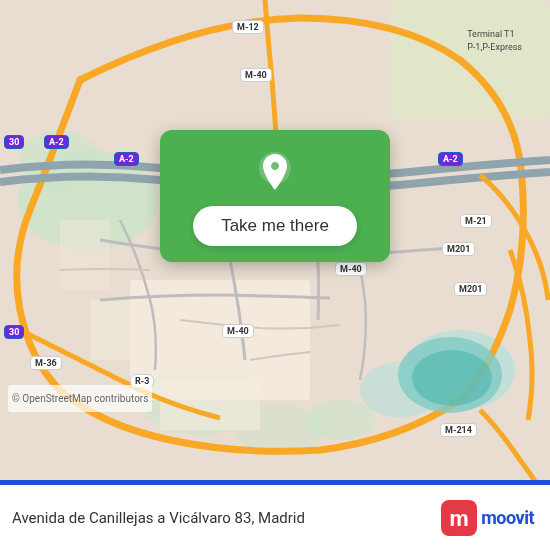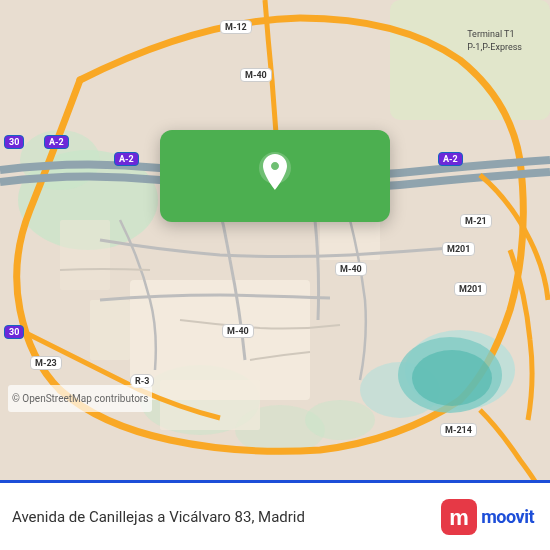--- a/index.html
+++ b/index.html
@@ -75,21 +75,21 @@
       border-radius: 3px;
     }
 
     
     .bottom-bar {
       position: absolute;
       bottom: 0; left: 0;
       width: 550px;
       height: 70px;
       background: white;
-      border-top: 3px solid #1d4ed8;
+      border-top: 5px solid #1d4ed8;
       display: flex;
       align-items: center;
       justify-content: space-between;
       padding: 0 16px 0 12px;
     }
 
     .address-text {
       font-size: 15px;
       color: #333;
       font-weight: 400;
@@ -200,42 +200,43 @@
     <path d="M 250 360 Q 280 355 310 352" stroke="#d0c8bc" stroke-width="2" fill="none"></path>
 
     <ellipse cx="450" cy="375" rx="52" ry="38" fill="#80cbc4" opacity="0.8"></ellipse>
     <ellipse cx="452" cy="378" rx="40" ry="28" fill="#4db6ac" opacity="0.6"></ellipse>
   </svg>
 
   <div class="terminal-label" style="white-space: pre-line;">Terminal T1
 P-1,P-Express</div>
 
   <div class="road-label" style="top:68px; left:240px;">M-40</div>
-  <div class="road-label" style="top:20px; left:220px;">M-12</div>
+  <div class="road-label" style="top:20px; left:232px;">M-12</div>
   <div class="road-label blue" style="top:135px; left:44px;">A-2</div>
   <div class="road-label blue" style="top:152px; left:114px;">A-2</div>
   <div class="road-label blue" style="top:135px; left:360px;">A-2</div>
   <div class="road-label blue" style="top:152px; left:438px;">A-2</div>
   <div class="road-label" style="top:262px; left:335px;">M-40</div>
   <div class="road-label" style="top:324px; left:222px;">M-40</div>
   <div class="road-label" style="top:242px; left:442px;">M201</div>
   <div class="road-label" style="top:282px; left:454px;">M201</div>
   <div class="road-label" style="top:385px; left:440px;margin-top:38px;">M-214</div>
-  <div class="road-label" style="top:356px; left:30px;">M-23</div>
+  <div class="road-label" style="top:356px; left:30px;">M-36</div>
   <div class="road-label" style="top:374px; left:130px;border-radius:6px;">R-3</div>
   <div class="road-label" style="top:214px; left:460px;">M-21</div>
   <div class="road-label blue" style="top:135px; left:4px;">30</div>
   <div class="road-label blue" style="top:325px; left:4px;">30</div>
 
   <div class="location-card">
 
     <svg class="pin-icon" viewBox="0 0 44 44" xmlns="http://www.w3.org/2000/svg">
       <circle cx="22" cy="18" r="16" fill="white" opacity="0.2"></circle>
       <path d="M22 4C15.4 4 10 9.4 10 16c0 9 12 24 12 24s12-15 12-24c0-6.6-5.4-12-12-12zm0 16c-2.2 0-4-1.8-4-4s1.8-4 4-4 4 1.8 4 4-1.8 4-4 4z" fill="white"></path>
     </svg>
+    <button class="take-me-btn">Take me there</button>
   </div>
 
   <div class="osm-attribution">© OpenStreetMap contributors</div>
 </div>
 
 <div class="bottom-bar">
   <span class="address-text">Avenida de Canillejas a Vicálvaro 83, Madrid</span>
   <div class="moovit-logo">
 
     <svg class="moovit-m" viewBox="0 0 36 36" xmlns="http://www.w3.org/2000/svg">

